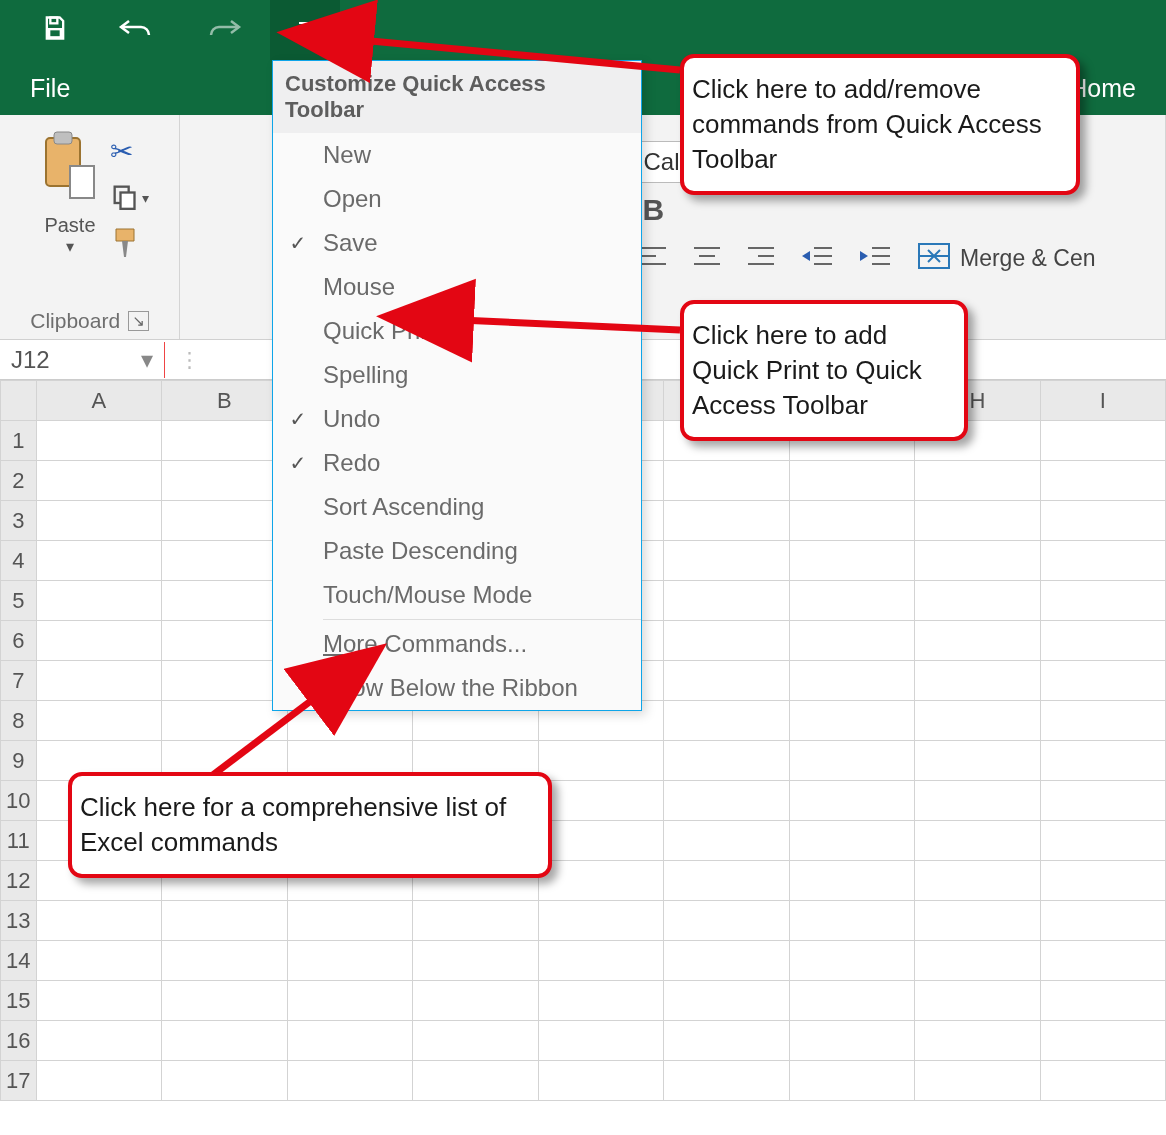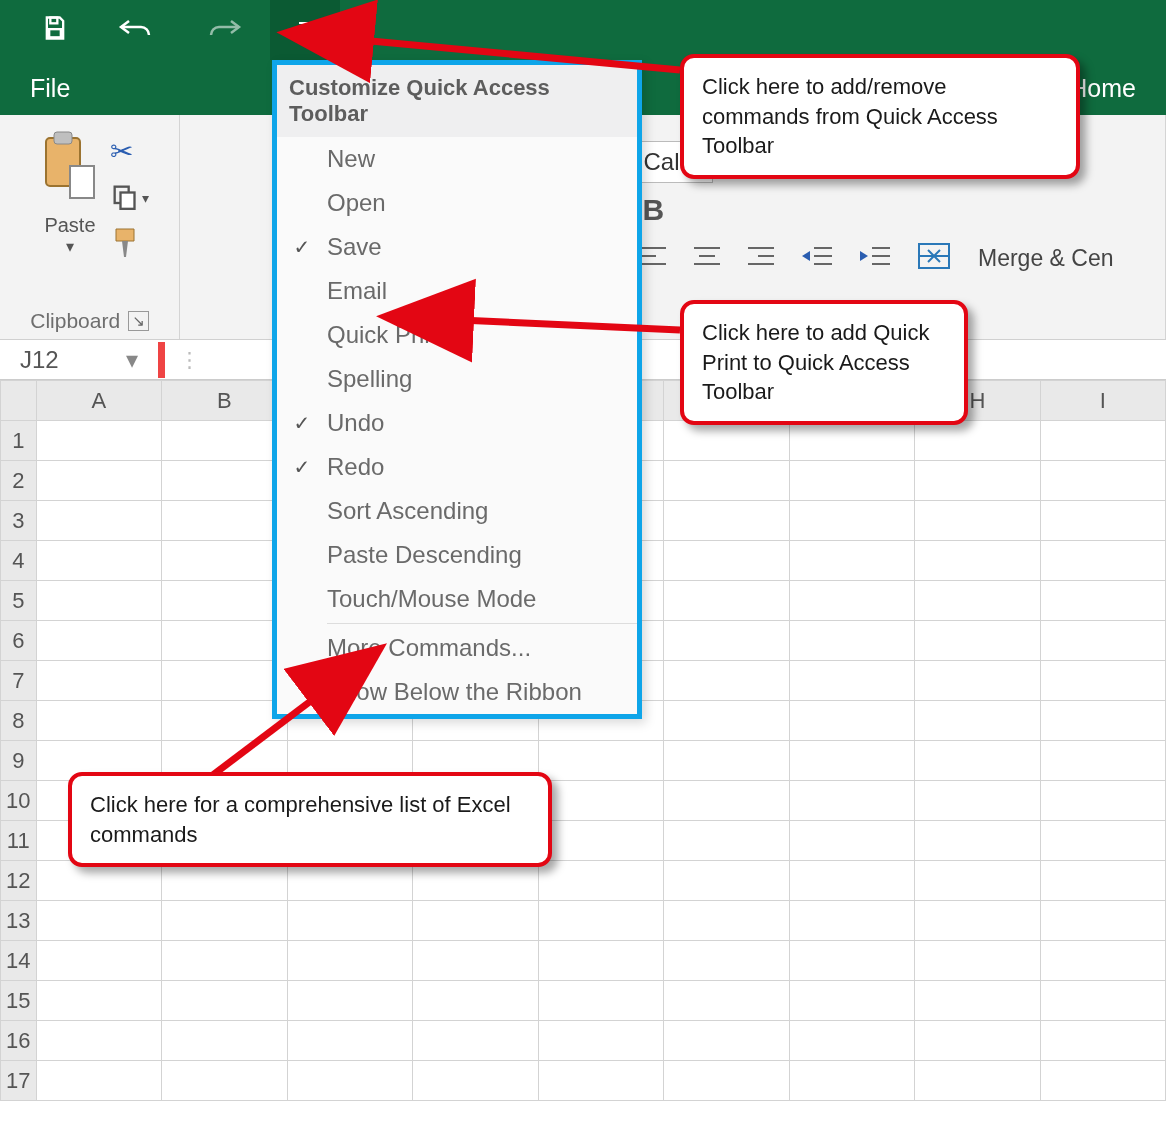--- a/index.html
+++ b/index.html
@@ -115,24 +115,24 @@
 
 
 .nbrow {
   height: 40px;
   border-bottom: 1px solid #ccc;
   display:flex; align-items:center;
   background:#fff;
 }
 .name-box {
   width: 165px;
-  border-right: 7px solid #ef4444;
+  border-right: 1px solid #ef4444;
   font-size: 24px;
   color:#555;
-  padding: 4px 20px;
+  padding: 4px 11px;
   display:flex; align-items:center; justify-content:space-between;
 }
 .nb-btns { display:flex; gap:16px; padding: 0 14px; color:#bbb; font-size: 21px;}
 
 
 .grid { border-collapse: collapse; table-layout: fixed; }
 .grid th, .grid td {
   border: 1px solid #d3d3d3;
   height: 40px;
 }
@@ -155,21 +155,21 @@
   width: 36px;
   text-align:center;
 }
 
 
 .dropdown {
   position: absolute;
   left: 272px; top: 60px;
   width: 370px;
   background: #fafafa;
-  border: 5px solid #0ea5e9;
+  border: 1px solid #0ea5e9;
   box-shadow: 4px 4px 10px rgba(0,0,0,0.15);
   z-index: 50;
 }
 .dropdown-header {
   background: #efeff0;
   color: #5d5d5d;
   font-weight: 600;
   font-size: 22px;
   padding: 10px 12px;
 }
@@ -192,22 +192,22 @@
 }
 
 
 .callout {
   position:absolute;
   background:#fff;
   border: 4px solid #e30613;
   border-radius: 14px;
   box-shadow: 6px 6px 8px rgba(0,0,0,0.35);
   color:#1a1a1a;
-  font-size: 22px;
-  padding: 14px 18px;
+  font-size: 26px;
+  padding: 14px 8px;
   line-height: 1.35;
   z-index: 100;
 }
 
 
 .overlay {
   position:absolute; left:0; top:0; width:1166px; height:1135px;
   pointer-events:none;
   z-index: 80;
 }
@@ -323,21 +323,21 @@
           <line x1="12" y1="11" x2="30" y2="11"></line>
           <line x1="12" y1="19" x2="30" y2="19"></line>
           <path d="M8 6 L0 11 L8 16 Z" stroke="none"></path>
         </svg></span>
     <span><svg width="30" height="22" viewBox="0 0 30 22" stroke="#666" stroke-width="2" fill="#2a5db0">
           <line x1="12" y1="3" x2="30" y2="3"></line>
           <line x1="12" y1="11" x2="30" y2="11"></line>
           <line x1="12" y1="19" x2="30" y2="19"></line>
           <path d="M0 6 L8 11 L0 16 Z" stroke="none"></path>
         </svg></span>
-    <span style="display:flex;align-items:center;gap:28px">
+    <span style="display:flex;align-items:center;gap:10px">
       <span><svg width="32" height="26" viewBox="0 0 32 26" fill="none" stroke="#2a78b8" stroke-width="2">
             <rect x="1" y="1" width="30" height="24"></rect>
             <line x1="1" y1="13" x2="31" y2="13"></line>
             <path d="M10 7 L16 13 L10 19" fill="none"></path>
             <path d="M22 7 L16 13 L22 19" fill="none"></path>
           </svg></span>
       <span class="merge-label">Merge &amp; Cen</span>
     </span>
   </div>
 </div>
@@ -585,21 +585,21 @@
       <div class="dropdown-item">
         <span class="chk"></span>
         <span>Open</span>
       </div>
       <div class="dropdown-item">
         <span class="chk">✓</span>
         <span>Save</span>
       </div>
       <div class="dropdown-item">
         <span class="chk"></span>
-        <span>Email</span>
+        <span>Mouse</span>
       </div>
       <div class="dropdown-item">
         <span class="chk"></span>
         <span>Quick Print</span>
       </div>
       <div class="dropdown-item">
         <span class="chk"></span>
         <span>Spelling</span>
       </div>
       <div class="dropdown-item">

